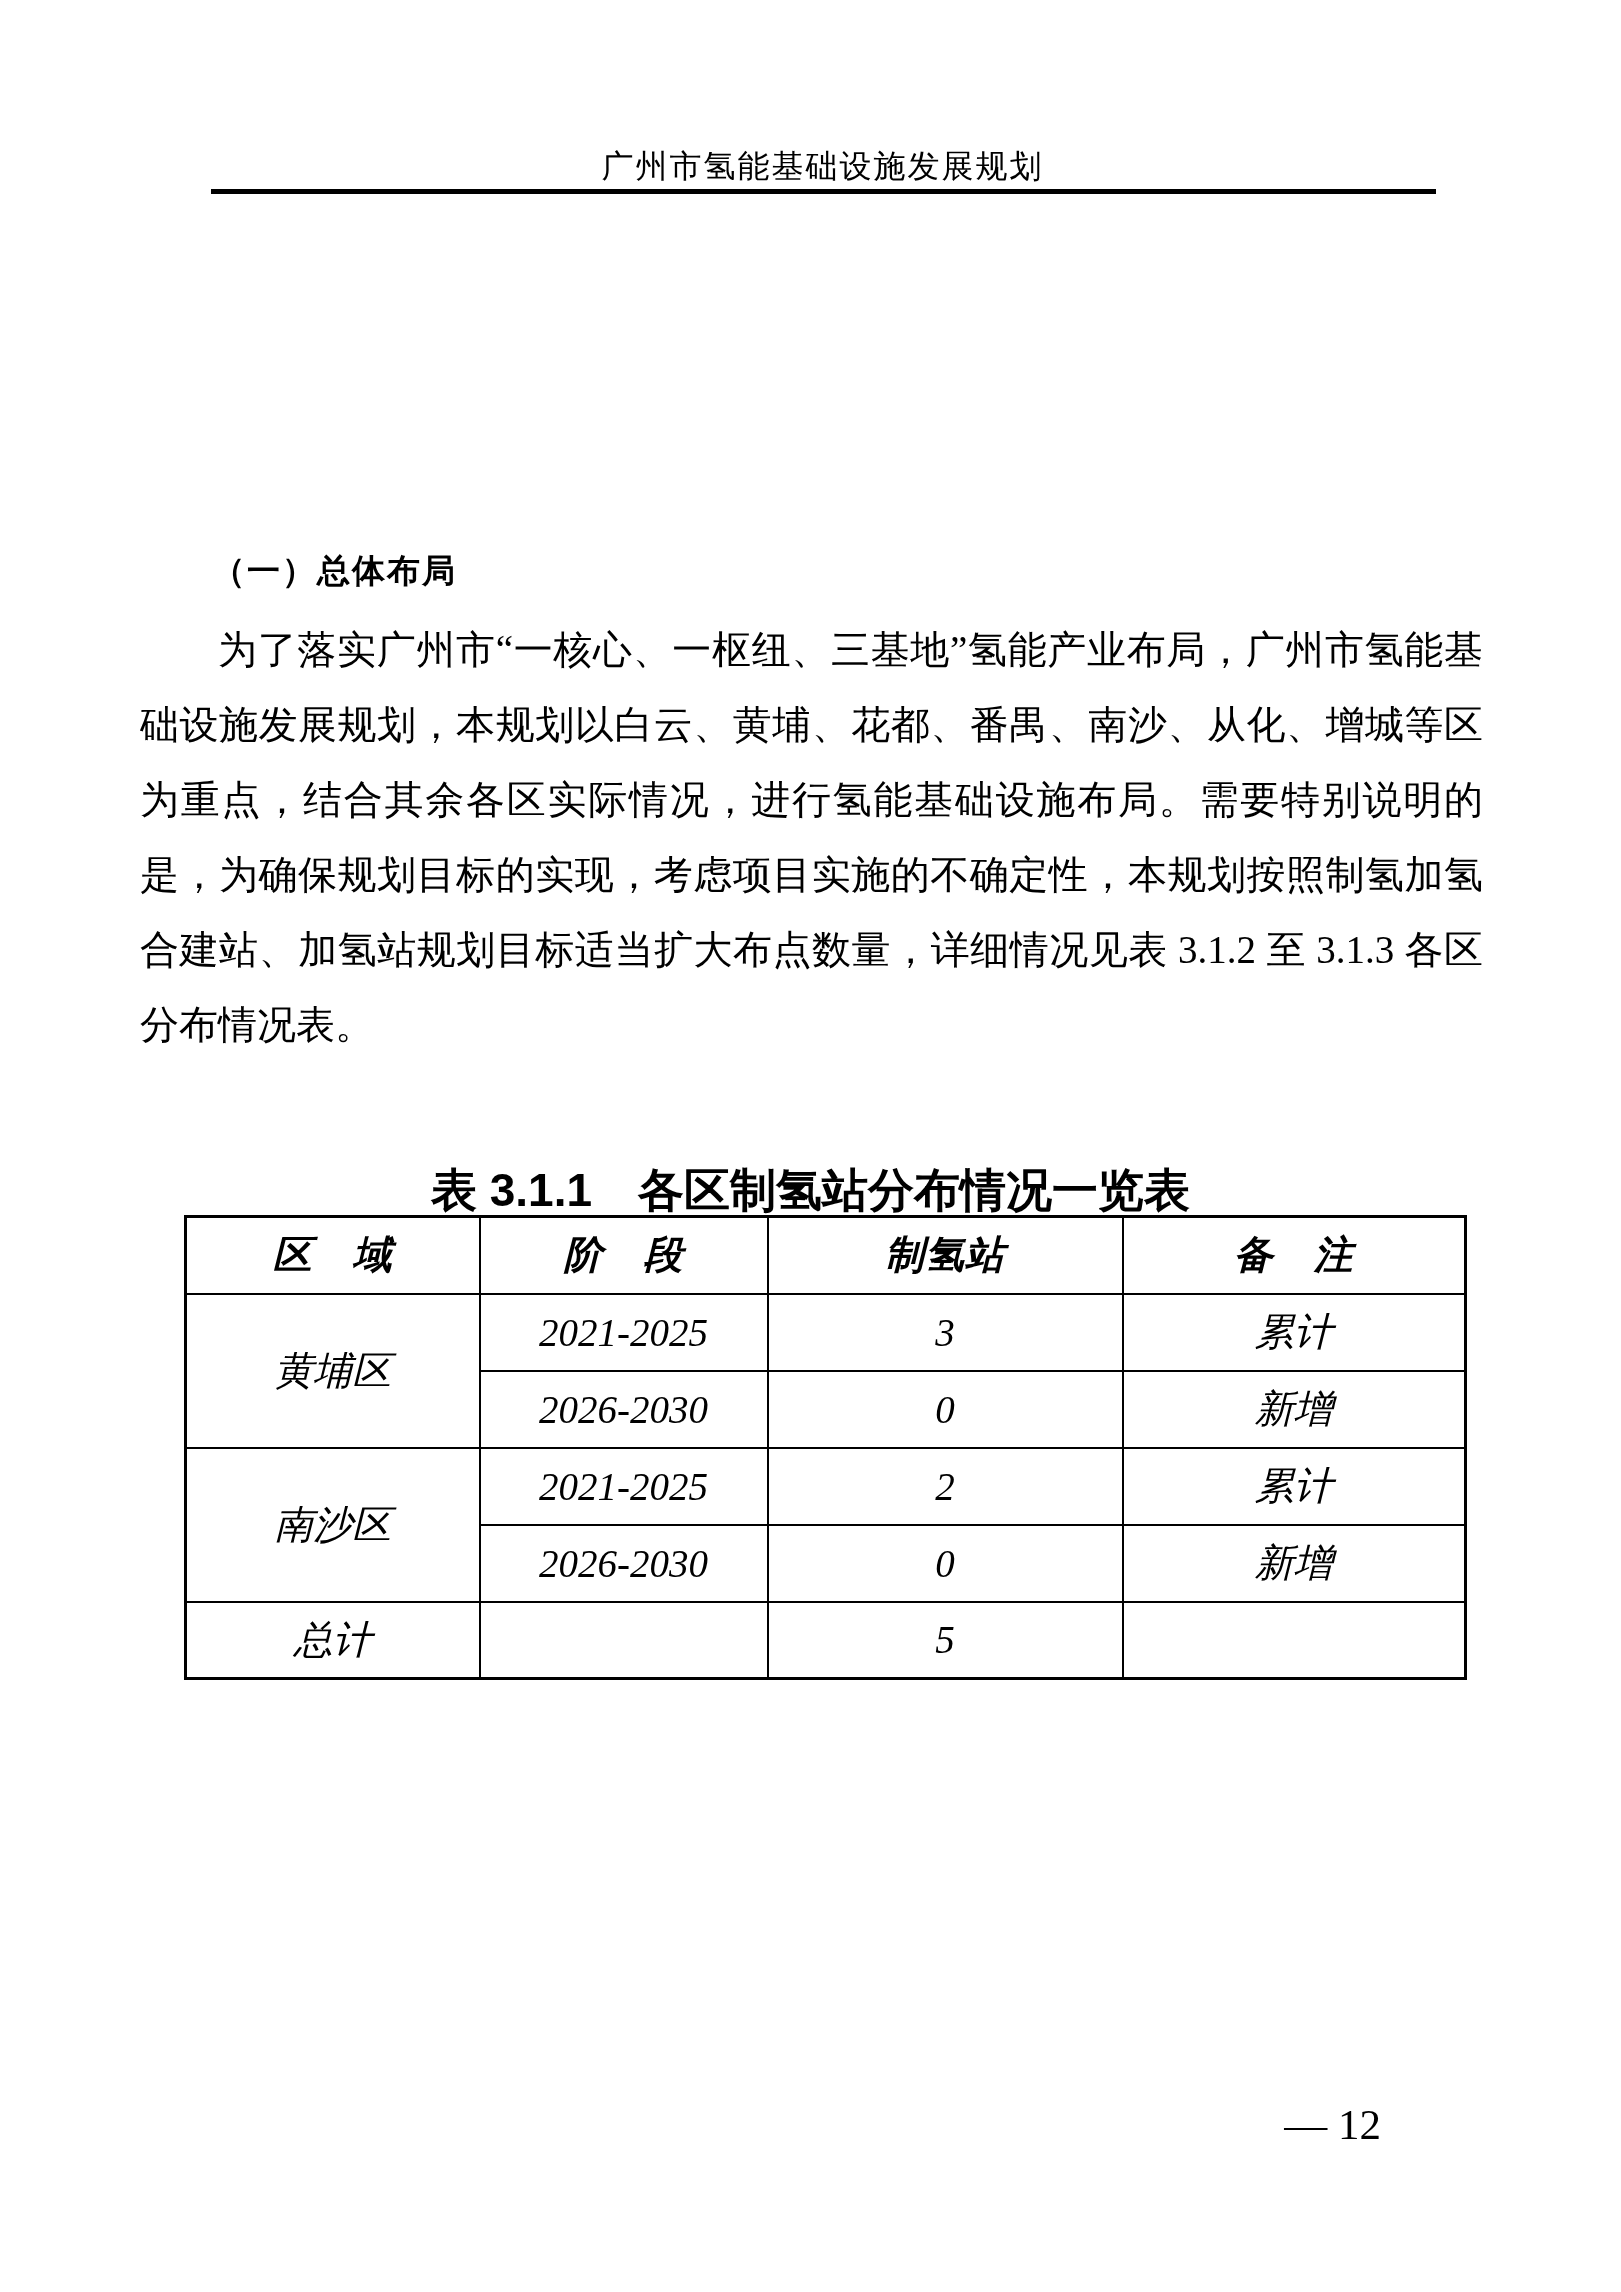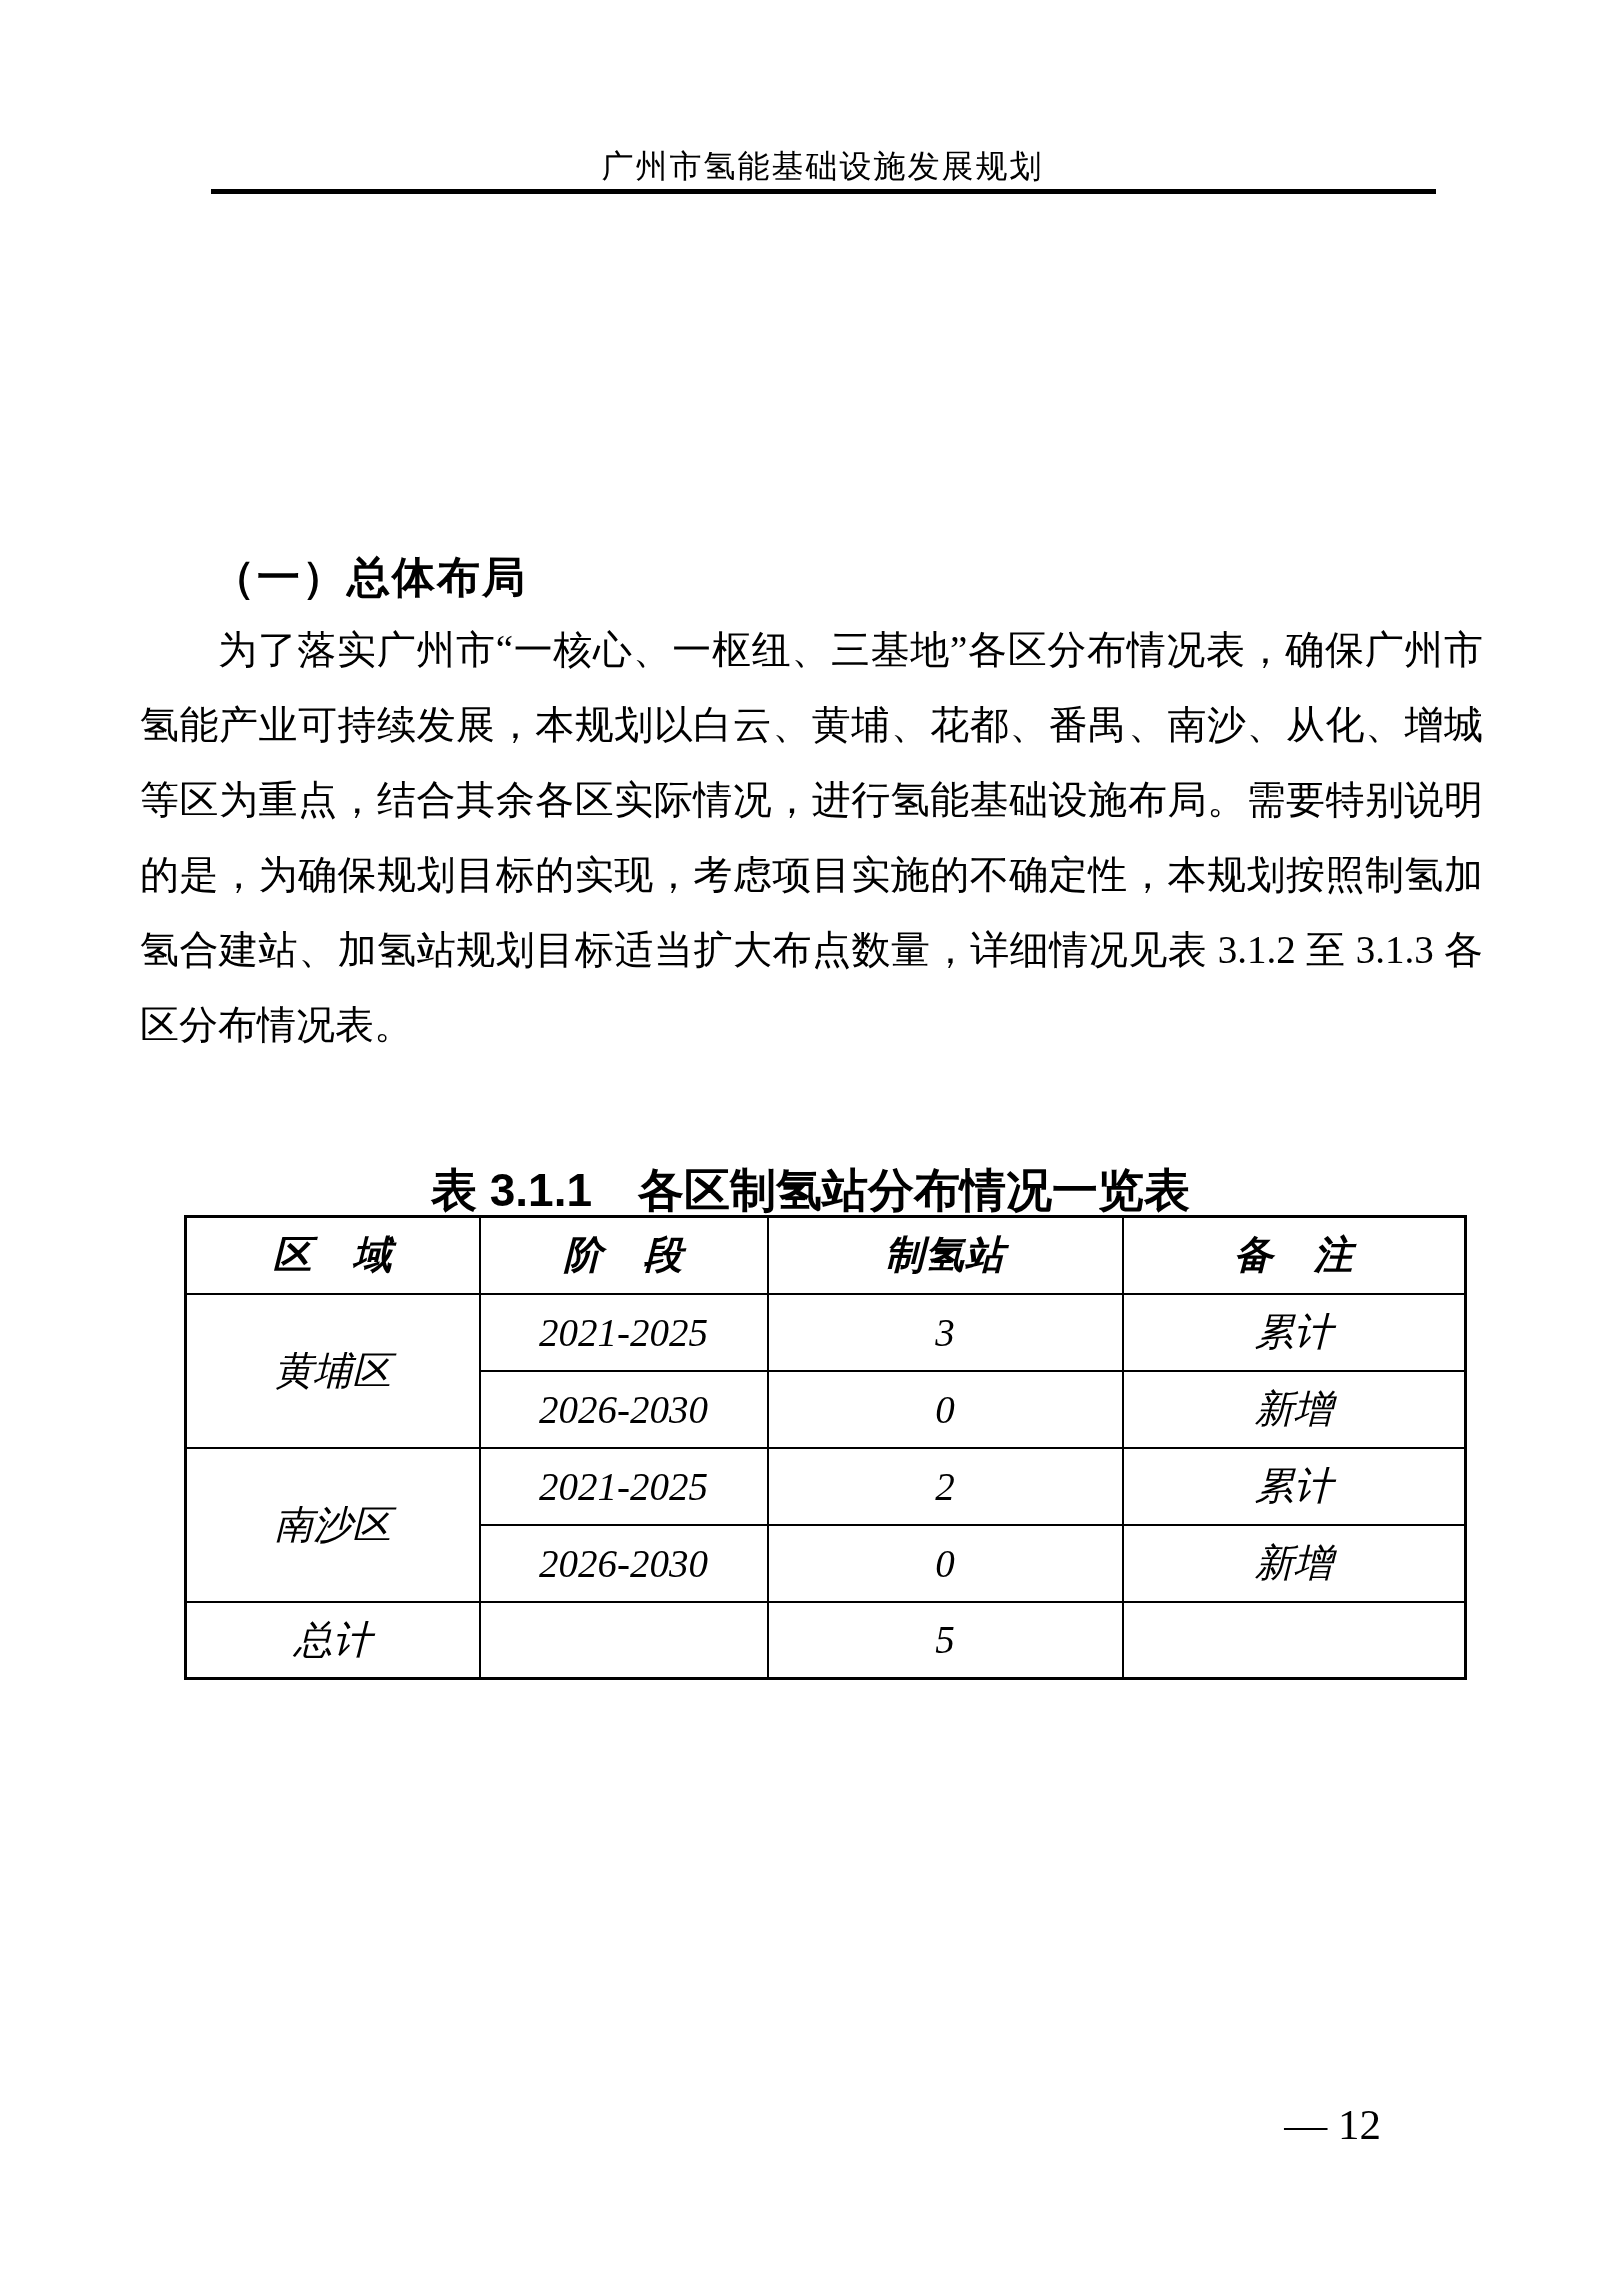--- a/index.html
+++ b/index.html
@@ -40,21 +40,21 @@
     text-align: center;
     font-size: 59px;
     font-weight: bold;
     letter-spacing: 5.9px;
     font-family: "Liberation Sans", "DejaVu Sans", sans-serif;
   }
   .section-heading {
     position: absolute;
     top: 549px;
     left: 212px;
-    font-size: 43px;
+    font-size: 33px;
     font-weight: bold;
     letter-spacing: 2px;
     font-family: "Liberation Sans", "DejaVu Sans", sans-serif;
   }
   .body-paragraph {
     position: absolute;
     top: 612px;
     left: 140px;
     width: 1343px;
     font-size: 39px;
@@ -115,21 +115,21 @@
 
 <div class="page">
 
   <div class="doc-header-title">广州市氢能基础设施发展规划</div>
 
   <div class="doc-header-rule"></div>
 
 
   <h2 class="section-heading">（一）总体布局</h2>
 
-  <p class="body-paragraph">为了落实广州市“一核心、一枢纽、三基地”各区分布情况表，确保广州市氢能产业可持续发展，本规划以白云、黄埔、花都、番禺、南沙、从化、增城等区为重点，结合其余各区实际情况，进行氢能基础设施布局。需要特别说明的是，为确保规划目标的实现，考虑项目实施的不确定性，本规划按照制氢加氢合建站、加氢站规划目标适当扩大布点数量，详细情况见表 3.1.2 至 3.1.3 各区分布情况表。</p>
+  <p class="body-paragraph">为了落实广州市“一核心、一枢纽、三基地”氢能产业布局，广州市氢能基础设施发展规划，本规划以白云、黄埔、花都、番禺、南沙、从化、增城等区为重点，结合其余各区实际情况，进行氢能基础设施布局。需要特别说明的是，为确保规划目标的实现，考虑项目实施的不确定性，本规划按照制氢加氢合建站、加氢站规划目标适当扩大布点数量，详细情况见表 3.1.2 至 3.1.3 各区分布情况表。</p>
 
   <div class="table-caption">表 3.1.1　各区制氢站分布情况一览表</div>
 
   <table class="dist-table">
     <colgroup>
       <col style="width:294px">
       <col style="width:288px">
       <col style="width:355px">
       <col style="width:343px">
     </colgroup>

